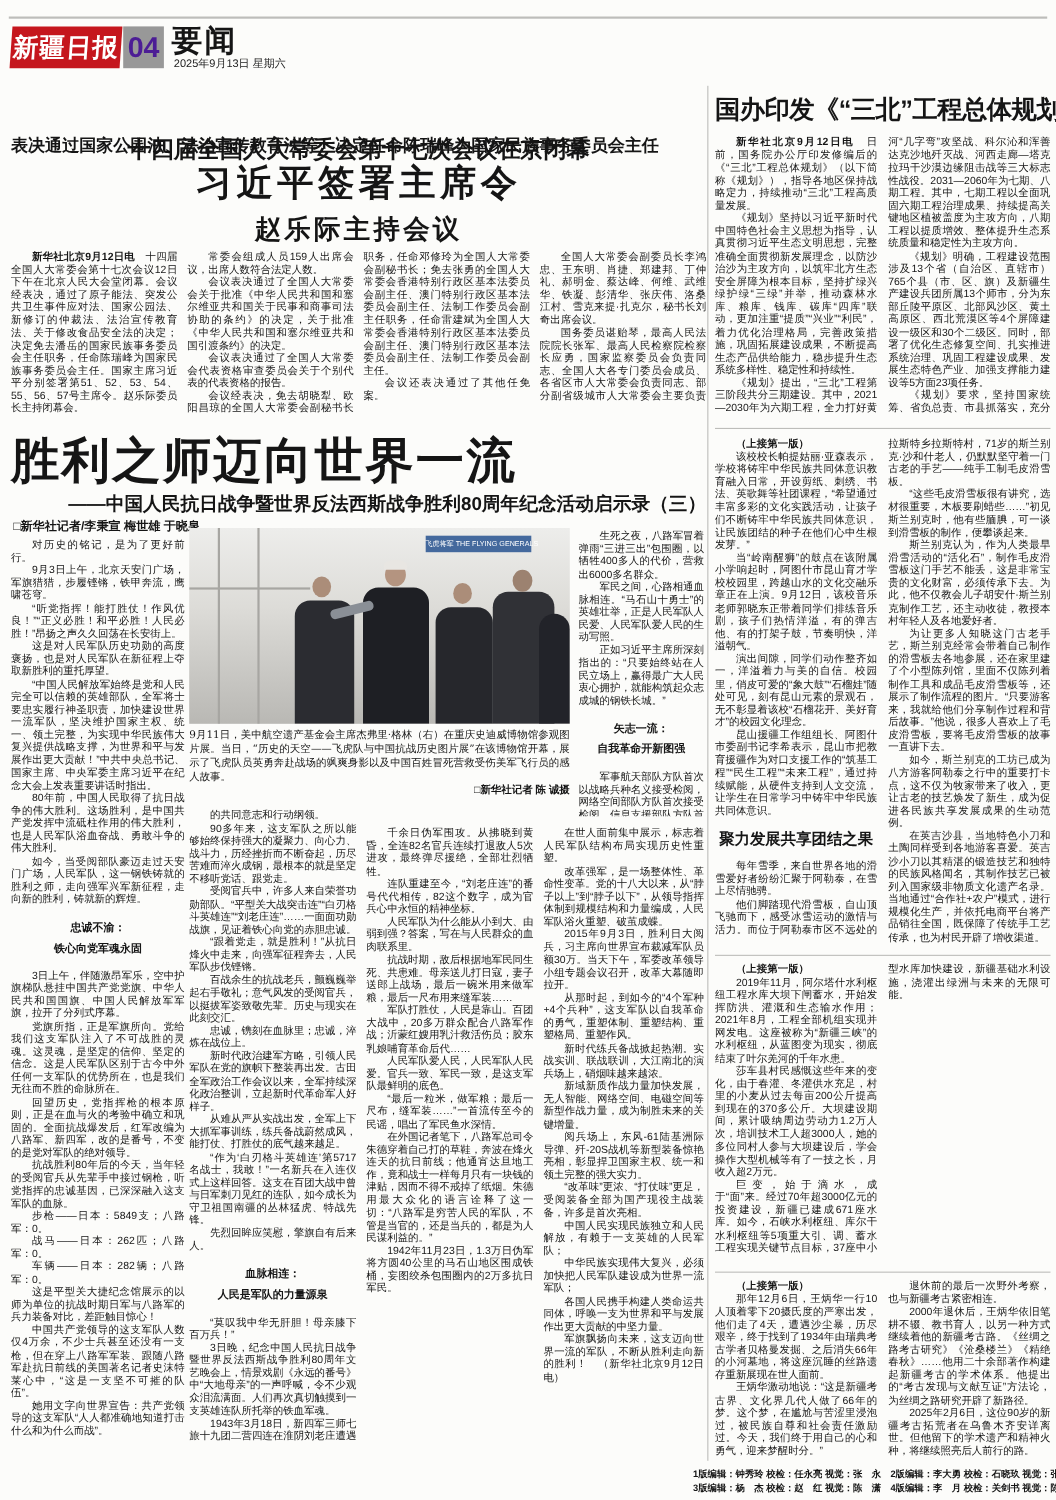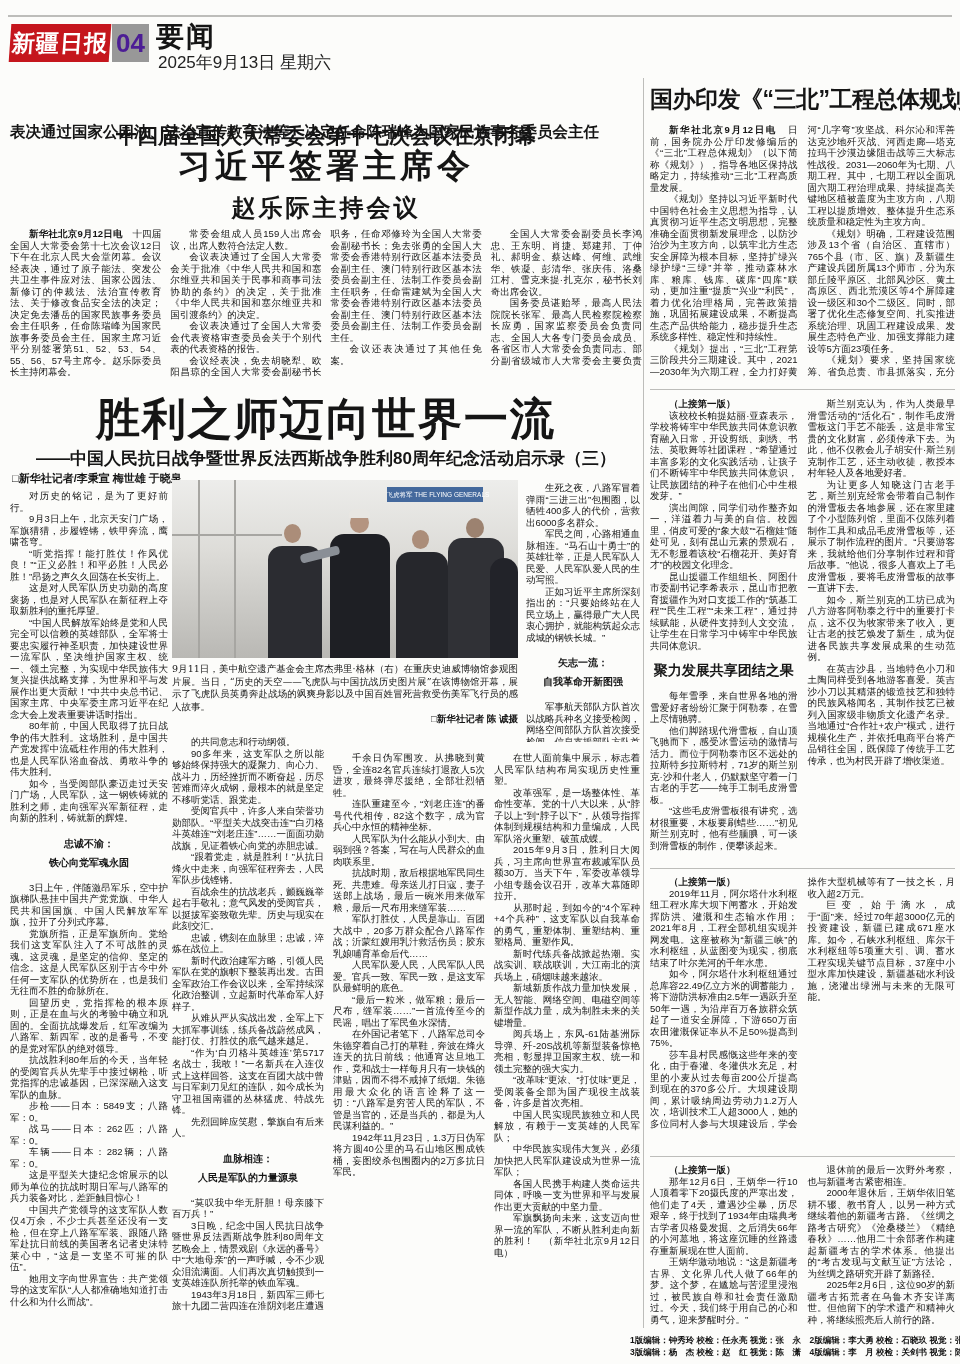--- a/index.html
+++ b/index.html
@@ -5,28 +5,28 @@
   html,body{margin:0;padding:0;background:#e9e9e6;}
   .page{position:relative;width:960px;height:1364px;background:#fcfcfa;margin:0 auto;
         font-family:"Liberation Sans","DejaVu Sans",sans-serif;color:#151515;overflow:hidden;}
   .abs{position:absolute;}
   .rule{background:#bdbdba;}
   
   .logo{background:#c5161d;color:#fff;font-weight:900;font-size:23px;line-height:38px;
         text-align:center;transform:skewX(-4deg);letter-spacing:1px;}
   .pageno{background:#989898;color:#4c1d95;font-weight:700;font-size:26px;line-height:38px;text-align:center;}
   .section{font-size:28px;font-weight:900;letter-spacing:2px;}
-  .date{font-size:17px;color:#222;}
+  .date{font-size:10px;color:#222;}
   
   .h-xl{font-size:21px;font-weight:900;text-align:center;white-space:nowrap;letter-spacing:0px;margin-top:48px;}
   .deck{font-size:15.5px;font-weight:700;white-space:nowrap;}
   .h-serif{font-family:"DejaVu Serif","Liberation Serif",serif;font-size:33px;font-weight:700;text-align:center;letter-spacing:4px;}
   .h-med{font-size:24px;font-weight:700;text-align:center;letter-spacing:3px;}
   .h-right{font-size:23px;font-weight:900;text-align:center;white-space:nowrap;letter-spacing:-0.5px;}
-  .h-feat{font-size:44px;font-weight:900;text-align:center;letter-spacing:2px;}
+  .h-feat{font-size:44px;font-weight:900;letter-spacing:2px;}
   .h-feat-sub{font-size:17px;font-weight:600;text-align:center;white-space:nowrap;}
   .byline{font-size:11px;font-weight:700;}
   
   .bodytext{font-size:9.5px;line-height:11.5px;text-align:justify;overflow:hidden;}
   .bodytext p,.par{margin:0;text-indent:2em;text-align:justify;}
   .cols-4{column-count:4;column-gap:9px;column-fill:auto;}
   .cols-2{column-count:2;column-gap:10px;column-fill:auto;}
   .inline-head{font-weight:900;text-align:center;white-space:pre-line;text-indent:0;
                font-size:10px;line-height:19px;margin:10px 0;}
   .jump-marker{font-weight:900;text-indent:0;margin:0;}
@@ -81,21 +81,21 @@
     <div>
         <p class="par">《规划》坚持以习近平新时代中国特色社会主义思想为指导，认真贯彻习近平生态文明思想，完整准确全面贯彻新发展理念，以防沙治沙为主攻方向，以筑牢北方生态安全屏障为根本目标，坚持扩绿兴绿护绿“三绿”并举，推动森林水库、粮库、钱库、碳库“四库”联动，更加注重“提质”“兴业”“利民”，着力优化治理格局，完善政策措施，巩固拓展建设成果，不断提高生态产品供给能力，稳步提升生态系统多样性、稳定性和持续性。</p>
         <p class="par">《规划》提出，“三北”工程第三阶段共分三期建设。其中，2021—2030年为六期工程，全力打好黄河“几字弯”攻坚战、科尔沁和浑善达克沙地歼灭战、河西走廊—塔克拉玛干沙漠边缘阻击战等三大标志性战役。2031—2060年为七期、八期工程。其中，七期工程以全面巩固六期工程治理成果、持续提高关键地区植被盖度为主攻方向，八期工程以提质增效、整体提升生态系统质量和稳定性为主攻方向。</p>
         <p class="par">《规划》明确，工程建设范围涉及13个省（自治区、直辖市）765个县（市、区、旗）及新疆生产建设兵团所属13个师市，分为东部丘陵平原区、北部风沙区、黄土高原区、西北荒漠区等4个屏障建设一级区和30个二级区。同时，部署了优化生态修复空间、扎实推进系统治理、巩固工程建设成果、发展生态特色产业、加强支撑能力建设等5方面23项任务。</p>
         <p class="par">《规划》要求，坚持国家统筹、省负总责、市县抓落实，充分发挥国务院加强荒漠化综合防治和推进“三北”等重点生态工程建设工作协调机制作用，将工程建设纳入林长制和省级政府防沙治沙目标责任考核，建立持续稳定的工程投入机制，加大资金支持力度，落实财税、土地等政策，发展绿色金融，加强质量和资金监管，推动多元主体参与工程建设和管护，鼓励国有企业、民营企业、公益组织等各类主体承担建设任务。</p>
       </div>
   </div>
   <div class="abs rule" style="left:650px;top:389px;width:305px;height:1px;"></div>
 
   <div class="abs h-feat" style="left:10px;top:390px;width:632px;">胜利之师迈向世界一流</div>
-  <div class="abs h-feat-sub" style="left:10px;top:447px;width:632px;">——中国人民抗日战争暨世界反法西斯战争胜利80周年纪念活动启示录（三）</div>
+  <div class="abs h-feat-sub" style="left:10px;top:447px;width:632px;text-align:right;">——中国人民抗日战争暨世界反法西斯战争胜利80周年纪念活动启示录（三）</div>
   <div class="abs byline" style="left:12px;top:471px;">□新华社记者/李秉宣 梅世雄 于晓泉</div>
 
   <div class="abs bodytext" style="left:10px;top:490px;width:158px;height:872px;">
     <div>
         <p class="par">对历史的铭记，是为了更好前行。</p>
         <p class="par">9月3日上午，北京天安门广场，军旗猎猎，步履铿锵，铁甲奔流，鹰啸苍穹。</p>
         <p class="par">“听党指挥！能打胜仗！作风优良！”“正义必胜！和平必胜！人民必胜！”昂扬之声久久回荡在长安街上。</p>
         <p class="par">这是对人民军队历史功勋的高度褒扬，也是对人民军队在新征程上夺取新胜利的重托厚望。</p>
         <p class="par">“中国人民解放军始终是党和人民完全可以信赖的英雄部队，全军将士要忠实履行神圣职责，加快建设世界一流军队，坚决维护国家主权、统一、领土完整，为实现中华民族伟大复兴提供战略支撑，为世界和平与发展作出更大贡献！”中共中央总书记、国家主席、中央军委主席习近平在纪念大会上发表重要讲话时指出。</p>
         <p class="par">80年前，中国人民取得了抗日战争的伟大胜利。这场胜利，是中国共产党发挥中流砥柱作用的伟大胜利，也是人民军队浴血奋战、勇敢斗争的伟大胜利。</p>
@@ -201,20 +201,21 @@
         <p class="par">中华民族实现伟大复兴，必须加快把人民军队建设成为世界一流军队；</p>
         <p class="par">各国人民携手构建人类命运共同体，呼唤一支为世界和平与发展作出更大贡献的中坚力量。</p>
         <p class="par">军旗飘扬向未来，这支迈向世界一流的军队，不断从胜利走向新的胜利！　（新华社北京9月12日电）</p>
       </div>
   </div>
 
   <div class="abs bodytext cols-2" style="left:650px;top:398px;width:305px;height:462px;">
     <p class="jump-marker">（上接第一版）</p>
     <div>
         <p class="par">该校校长帕提姑丽·亚森表示，学校将铸牢中华民族共同体意识教育融入日常，开设剪纸、刺绣、书法、英歌舞等社团课程，“希望通过丰富多彩的文化实践活动，让孩子们不断铸牢中华民族共同体意识，让民族团结的种子在他们心中生根发芽。”</p>
+        <p class="par">当“岭南醒狮”的鼓点在该附属小学响起时，阿图什市昆山育才学校校园里，跨越山水的文化交融乐章正在上演。9月12日，该校音乐老师郭晓东正带着同学们排练音乐剧，孩子们热情洋溢，有的弹吉他、有的打架子鼓，节奏明快，洋溢朝气。</p>
         <p class="par">演出间隙，同学们动作整齐如一，洋溢着力与美的自信。校园里，俏皮可爱的“象大鼓”“石榴娃”随处可见，刻有昆山元素的景观石，无不彰显着该校“石榴花开、美好育才”的校园文化理念。</p>
         <p class="par">昆山援疆工作组组长、阿图什市委副书记李希表示，昆山市把教育援疆作为对口支援工作的“筑基工程”“民生工程”“未来工程”，通过持续赋能，从硬件支持到人文交流，让学生在日常学习中铸牢中华民族共同体意识。</p>
       </div>
     <div class="inline-head" style="font-size:14px;">聚力发展共享团结之果</div>
     <div>
         <p class="par">每年雪季，来自世界各地的滑雪爱好者纷纷汇聚于阿勒泰，在雪上尽情驰骋。</p>
         <p class="par">他们脚踏现代滑雪板，自山顶飞驰而下，感受冰雪运动的激情与活力。而位于阿勒泰市区不远处的拉斯特乡拉斯特村，71岁的斯兰别克·沙和什老人，仍默默坚守着一门古老的手艺——纯手工制毛皮滑雪板。</p>
         <p class="par">“这些毛皮滑雪板很有讲究，选材很重要，木板要刷蜡些……”初见斯兰别克时，他有些腼腆，可一谈到滑雪板的制作，便攀谈起来。</p>
         <p class="par">斯兰别克认为，作为人类最早滑雪活动的“活化石”，制作毛皮滑雪板这门手艺不能丢，这是非常宝贵的文化财富，必须传承下去。为此，他不仅教会儿子胡安什·斯兰别克制作工艺，还主动收徒，教授本村年轻人及各地爱好者。</p>
         <p class="par">为让更多人知晓这门古老手艺，斯兰别克经常会带着自己制作的滑雪板去各地参展，还在家里建了个小型陈列馆，里面不仅陈列着制作工具和成品毛皮滑雪板等，还展示了制作流程的图片。“只要游客来，我就给他们分享制作过程和背后故事。”他说，很多人喜欢上了毛皮滑雪板，要将毛皮滑雪板的故事一直讲下去。</p>
@@ -222,21 +223,20 @@
         <p class="par">在英吉沙县，当地特色小刀和土陶同样受到各地游客喜爱。英吉沙小刀以其精湛的锻造技艺和独特的民族风格闻名，其制作技艺已被列入国家级非物质文化遗产名录。当地通过“合作社+农户”模式，进行规模化生产，并依托电商平台将产品销往全国，既保障了传统手工艺传承，也为村民开辟了增收渠道。</p>
       </div>
   </div>
 
   <div class="abs rule" style="left:650px;top:868px;width:305px;height:1px;"></div>
 
   <div class="abs bodytext cols-2" style="left:650px;top:876px;width:305px;height:272px;">
     <p class="jump-marker">（上接第一版）</p>
     <div>
         <p class="par">2019年11月，阿尔塔什水利枢纽工程水库大坝下闸蓄水，开始发挥防洪、灌溉和生态输水作用；2021年8月，工程全部机组实现并网发电。这座被称为“新疆三峡”的水利枢纽，从蓝图变为现实，彻底结束了叶尔羌河的千年水患。</p>
-        <p class="par">如今，阿尔塔什水利枢纽通过总库容22.49亿立方米的调蓄能力，将下游防洪标准由2.5年一遇跃升至50年一遇，为沿岸百万各族群众筑起了一道安全屏障，下游650万亩农田灌溉保证率从不足50%提高到75%。</p>
         <p class="par">莎车县村民感慨这些年来的变化，由于春灌、冬灌供水充足，村里的小麦从过去每亩200公斤提高到现在的370多公斤。大坝建设期间，累计吸纳周边劳动力1.2万人次，培训技术工人超3000人，她的多位同村人参与大坝建设后，学会操作大型机械等有了一技之长，月收入超2万元。</p>
         <p class="par">巨变，始于滴水，成于“面”来。经过70年超3000亿元的投资建设，新疆已建成671座水库。如今，石峡水利枢纽、库尔干水利枢纽等5项重大引、调、蓄水工程实现关键节点目标，37座中小型水库加快建设，新疆基础水利设施，浇灌出绿洲与未来的无限可能。</p>
       </div>
   </div>
 
   <div class="abs rule" style="left:650px;top:1156px;width:305px;height:1px;"></div>
 
   <div class="abs bodytext cols-2" style="left:650px;top:1164px;width:305px;height:164px;">
     <p class="jump-marker">（上接第一版）</p>
     <div>

